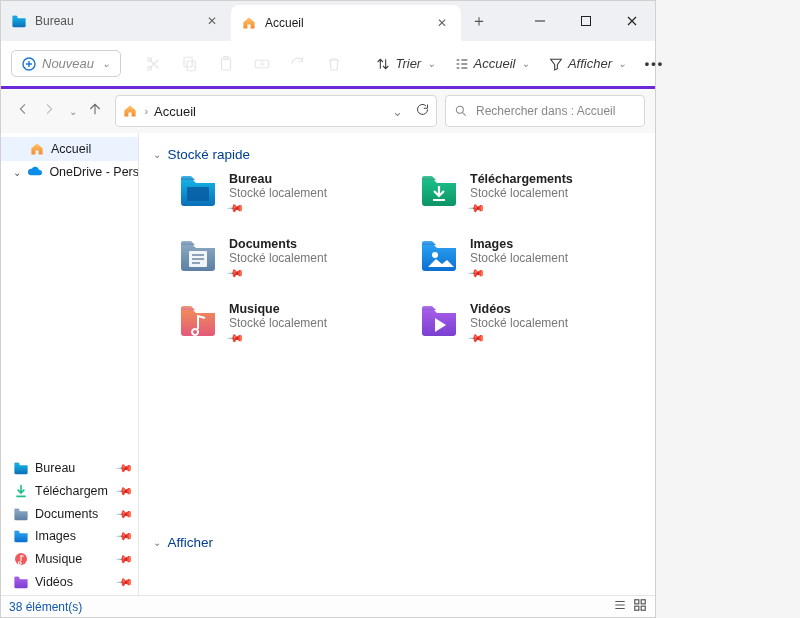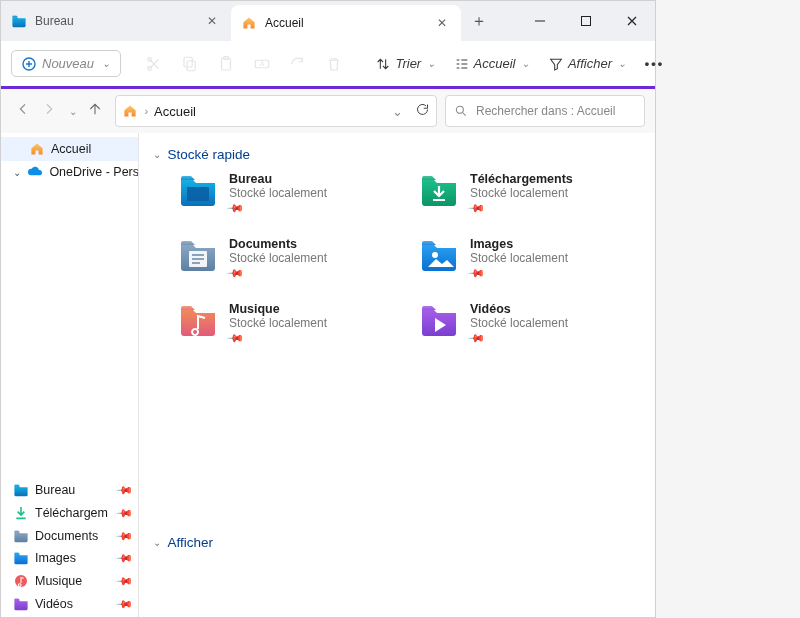--- a/index.html
+++ b/index.html
@@ -405,14 +405,28 @@
         </div>
       </div>
 
       <div class="section-header" style="margin-top:190px;">
         <span class="caret">⌄</span>
         <span>Afficher</span>
       </div>
     </div>
   </div>
 
+  <div class="statusbar">
+    <span>38 élément(s)</span>
+    <div class="views">
+      <span><svg width="14" height="14" viewBox="0 0 24 24">
+            <path d="M4 6 h16 M4 12 h16 M4 18 h16" stroke="#555" stroke-width="2"></path>
+          </svg></span>
+      <span><svg width="14" height="14" viewBox="0 0 24 24">
+            <rect x="3" y="3" width="7" height="7" fill="none" stroke="#555" stroke-width="2"></rect>
+            <rect x="14" y="3" width="7" height="7" fill="none" stroke="#555" stroke-width="2"></rect>
+            <rect x="3" y="14" width="7" height="7" fill="none" stroke="#555" stroke-width="2"></rect>
+            <rect x="14" y="14" width="7" height="7" fill="none" stroke="#555" stroke-width="2"></rect>
+          </svg></span>
+    </div>
+  </div>
 
 </div>
 
 </body></html>

